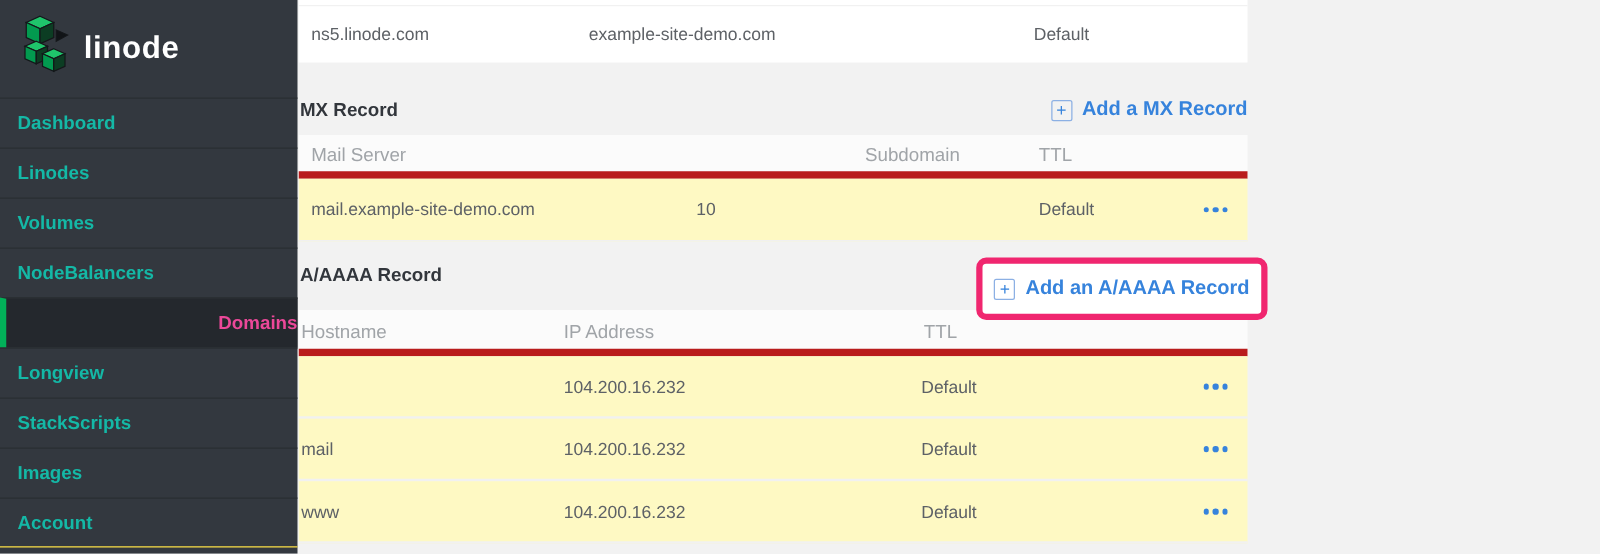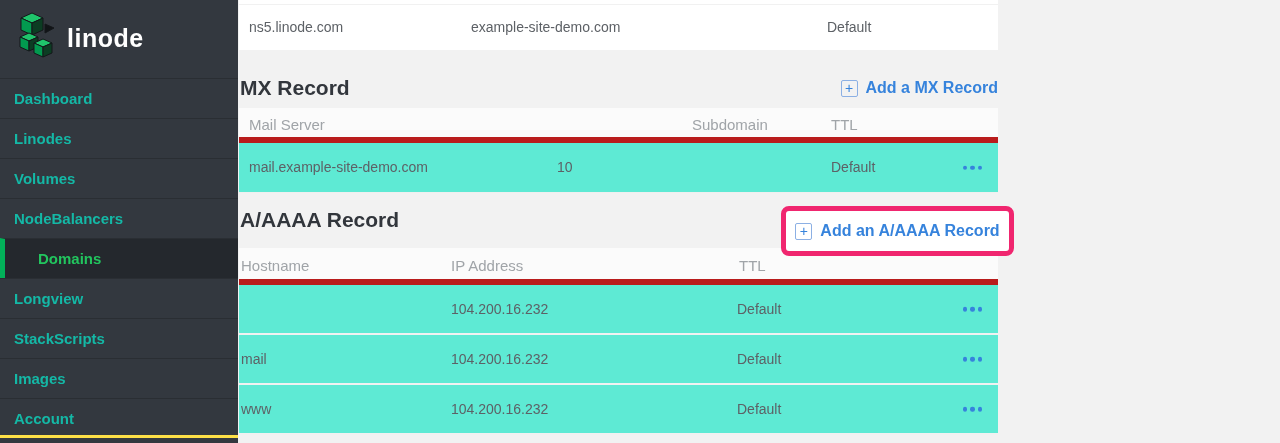--- a/index.html
+++ b/index.html
@@ -6,61 +6,61 @@
   html,body { width:1280px; height:443px; overflow:hidden; }
   body { font-family:"Liberation Sans", sans-serif; background:#f2f2f2; position:relative; }
 
   
   .sidebar { position:absolute; left:0; top:0; width:238px; height:443px; background:#33383f; }
   .logo { position:absolute; left:18px; top:12px; display:flex; align-items:center; cursor:pointer; }
   .logo-text { color:#ffffff; font-size:25px; font-weight:700; margin-left:7px; letter-spacing:.5px; }
   .nav { position:absolute; top:78px; left:0; width:100%; }
   .nav-item { height:40px; line-height:39px; padding-left:14px; color:#14b8a6; font-size:15px;
               font-weight:600; border-top:1px solid #2a2e33; cursor:pointer; }
-  .nav-item:last-child { border-bottom:3px solid #fde047; }
-  .nav-item.active { background:#24282d; color:#22c55e; border-left:5px solid #02b159; padding-left:33px; }
+  .nav-item:last-child { border-bottom:1px solid #fde047; }
+  .nav-item.active { background:#24282d; color:#ec4899; border-left:5px solid #02b159; padding-left:16px;text-align:right; }
 
   
   .main { position:absolute; left:239px; top:0; width:759px; height:443px; }
 
   .cell { position:absolute; font-size:14px; color:#5d6166; white-space:nowrap; }
   .hcell { position:absolute; font-size:15px; color:#a0a4a8; white-space:nowrap; }
 
   
   .ns-row { position:absolute; top:0; left:0; width:100%; height:50px; background:#ffffff; }
   .ns-prev-edge { position:absolute; top:0; left:0; width:100%; height:5px; border-bottom:1px solid #f1f1f1; }
   .ns-cells { position:absolute; top:5px; left:0; width:100%; height:45px; }
   .ns-cells .cell { line-height:45px; }
 
   
   .section-bar { position:absolute; left:0; width:100%; height:40px; display:flex;
                  align-items:center; justify-content:space-between; }
   .section-bar.mx { top:68px; }
   .section-bar.a  { top:200px; }
-  .section-title { font-size:21px; font-weight:700; color:#32363c; margin-left:1px; }
+  .section-title { font-size:15px; font-weight:700; color:#32363c; margin-left:1px; }
 
   .add-link { display:flex; align-items:center; color:#3683dc; font-size:16px; font-weight:700;
               cursor:pointer; white-space:nowrap; }
   .plus-icon { width:17px; height:17px; border:1px solid #8cb0e4; border-radius:2px; margin-right:8px;
                display:flex; align-items:center; justify-content:center; font-size:14px; font-weight:400;
                color:#3683dc; line-height:1; }
 
   
   .annotation-box { position:absolute; left:542px; top:206px; width:233px; height:50px;
                     background:#ffffff; border:5px solid #f0266f; border-radius:8px;
                     display:flex; align-items:center; justify-content:center; z-index:5; }
 
   
   .table { position:absolute; left:0; width:100%; }
   .mx-table { top:108px; }
   .a-table  { top:248px; }
   .thead { position:relative; width:100%; background:#fbfbfb; border-bottom:6px solid #b91c1c; }
   .mx-table .thead { height:35px; } .mx-table .thead .hcell { line-height:34px; }
   .a-table  .thead { height:37px; } .a-table  .thead .hcell { line-height:36px; }
-  .trow { position:relative; width:100%; height:50px; background:#5eead4; border-bottom:2px solid #f1f1f1; }
+  .trow { position:relative; width:100%; height:50px; background:#fef9c3; border-bottom:2px solid #f1f1f1; }
   .mx-table .trow { border-bottom:1px solid #f0f0f0; }
   .trow .cell { line-height:48px; }
 
   
   .ns-c1 { left:10px; } .ns-c2 { left:232px; } .ns-c3 { left:588px; }
   .mx-c1 { left:10px; } .mx-c2 { left:318px; } .mx-c3 { left:453px; } .mx-c4 { left:592px; }
   .a-c1  { left:2px; } .a-c2  { left:212px; } .a-c3h { left:500px; } .a-c3  { left:498px; }
 
   
   .actions { position:absolute; right:14px; top:50%; transform:translateY(-50%); display:flex;

